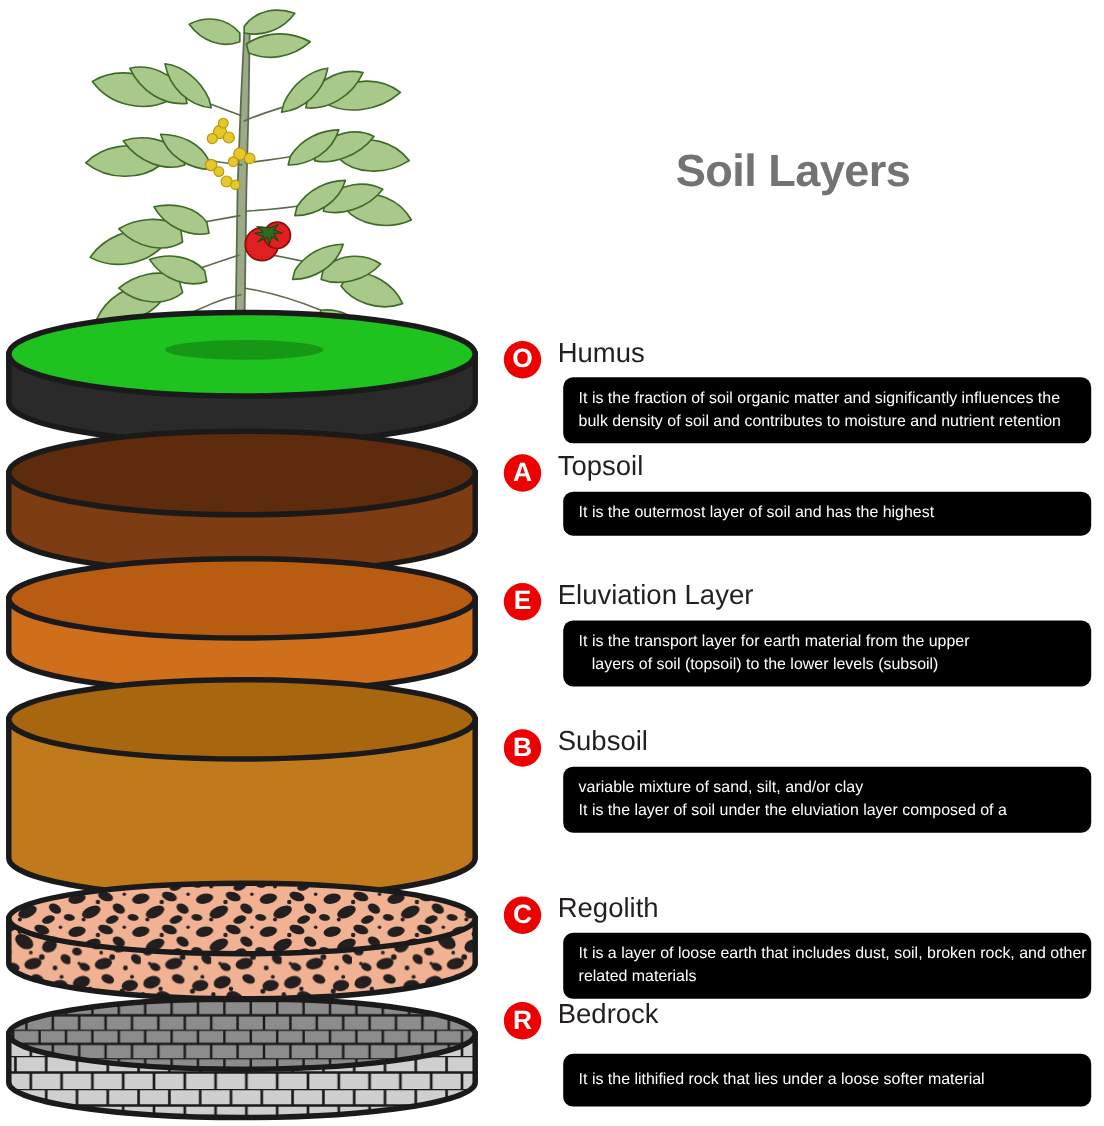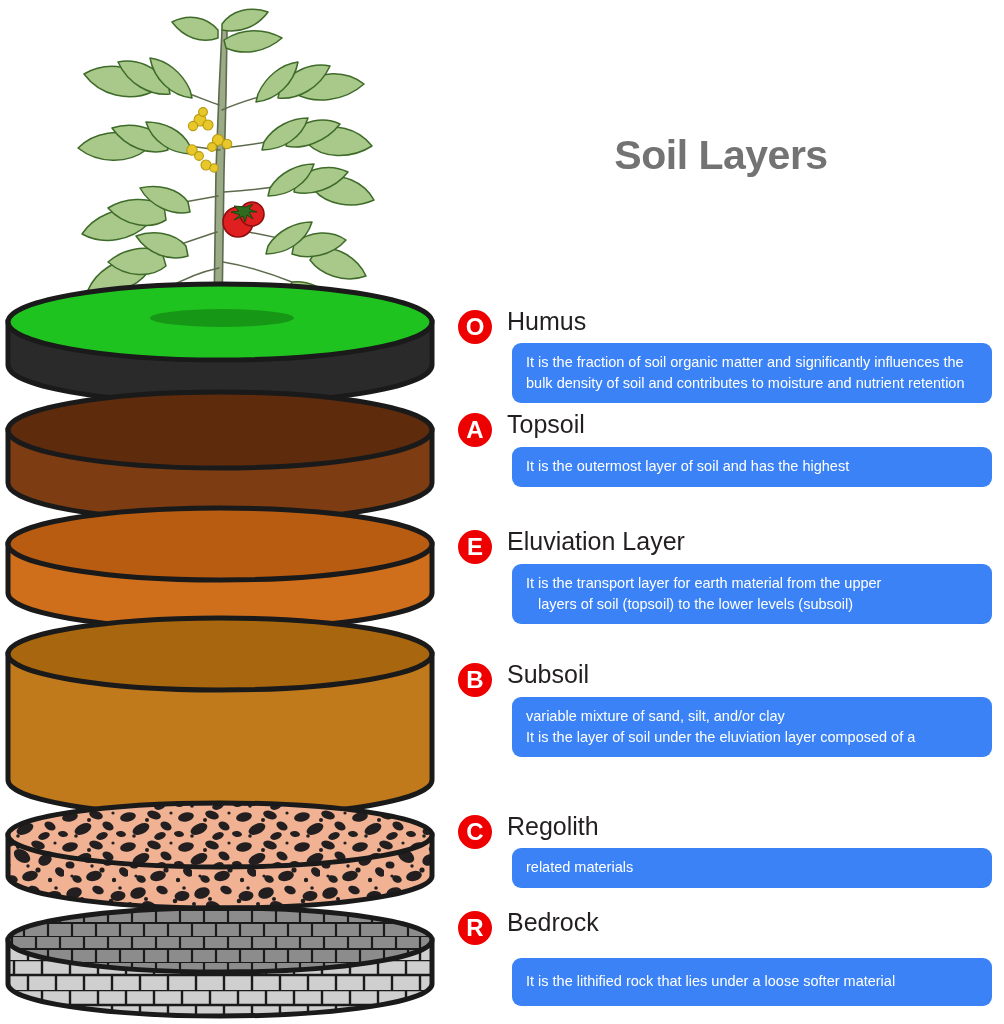--- a/index.html
+++ b/index.html
@@ -51,21 +51,21 @@
     left:57px;
     font-size:25px;
     font-weight:normal;
     color:#231f20;
     white-space:nowrap;
   }
   .desc{
     position:absolute;
     left:62px;
     width:480px;
-    background:#3b82f6;
+    background:#000000;
     color:#ffffff;
     border-radius:9px;
     box-sizing:border-box;
     padding:9px 14px 10px 14px;
     font-size:14.5px;
     line-height:1.42;
   }
   .desc span{display:block;white-space:nowrap;}
   .desc span.indent{padding-left:12px;}
 </style>
@@ -303,20 +303,21 @@
       <div class="desc" style="top:697px">
         <span>variable mixture of sand, silt, and/or clay</span>
         <span>It is the layer of soil under the eluviation layer composed of a</span>
       </div>
     </div>
 
     <div class="entry">
       <div class="badge" style="top:815px">C</div>
       <div class="layer-name" style="top:812px">Regolith</div>
       <div class="desc" style="top:848px">
+        <span>It is a layer of loose earth that includes dust, soil, broken rock, and other</span>
         <span>related materials</span>
       </div>
     </div>
 
     <div class="entry">
       <div class="badge" style="top:911px">R</div>
       <div class="layer-name" style="top:908px">Bedrock</div>
       <div class="desc" style="top:958px;padding-top:13px;padding-bottom:14px">
         <span>It is the lithified rock that lies under a loose softer material</span>
       </div>

